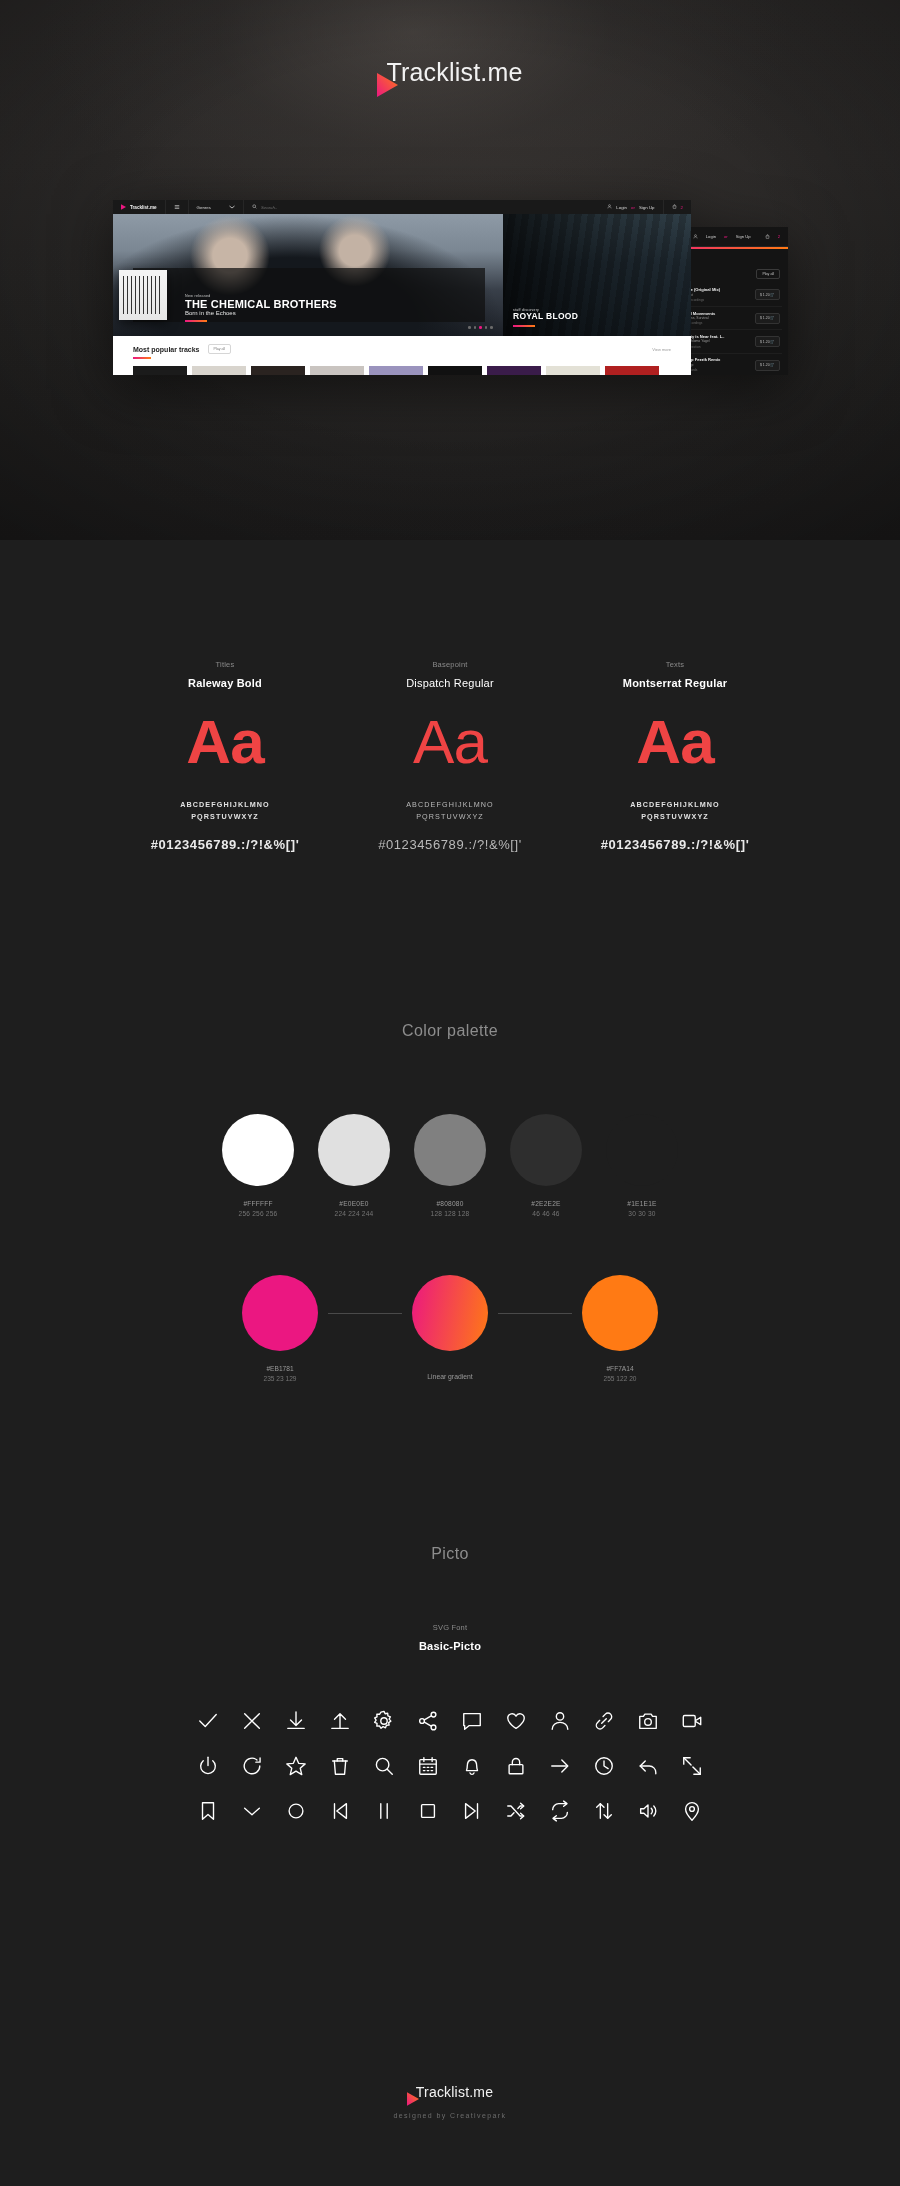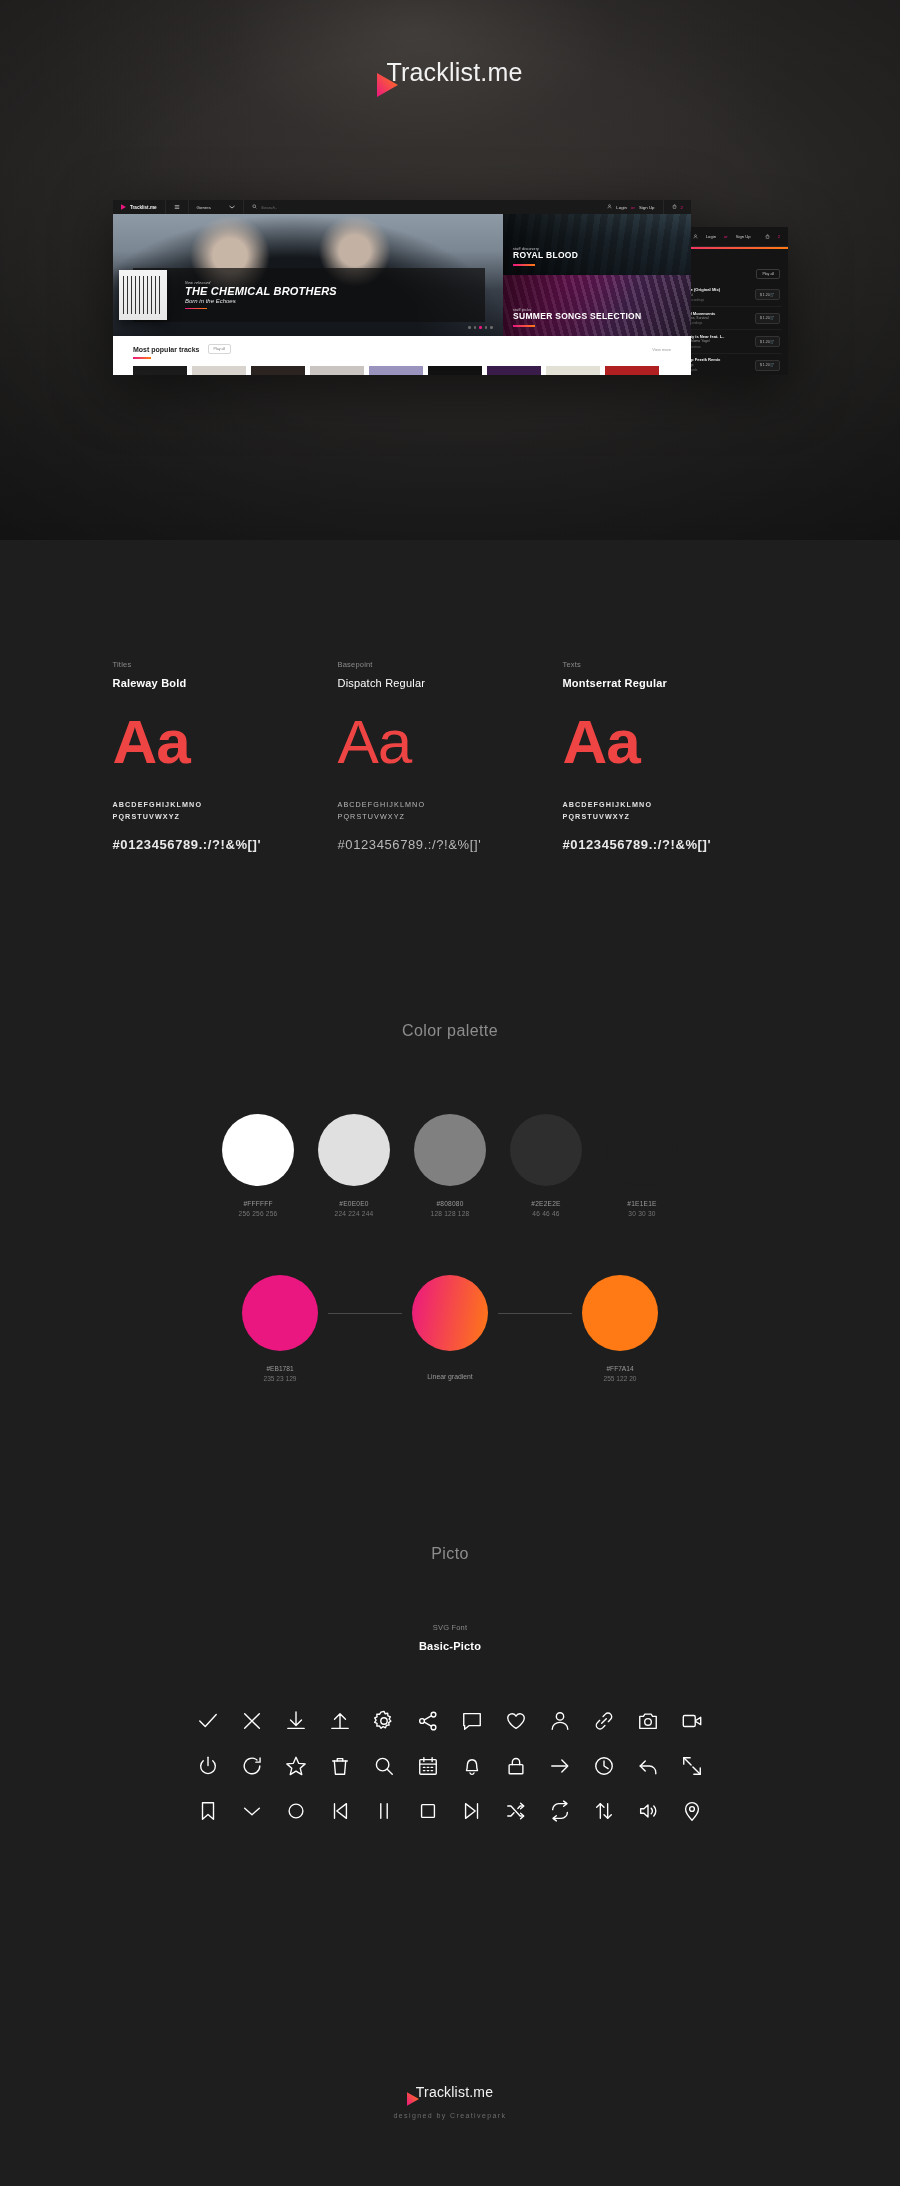--- a/index.html
+++ b/index.html
@@ -110,21 +110,21 @@
   .mf-photo {
     position: absolute; inset: 0;
     background:
       radial-gradient(circle at 30% 34%, #c7b5a6 0 6%, rgba(199,181,166,0) 14%),
       radial-gradient(circle at 62% 30%, #c3b2a4 0 6%, rgba(195,178,164,0) 14%),
       radial-gradient(ellipse at 46% 88%, #14181d 0 42%, rgba(20,24,29,0) 70%),
       linear-gradient(180deg,#8e9aa6 0%, #7b8793 30%, #39404a 62%, #1c2027 100%);
   }
   .mf-banner {
     position: absolute; left: 20px; right: 18px; bottom: 14px; height: 54px;
-    background: rgba(15,15,15,0.72); display: flex; align-items: center; padding-left: 52px; font-style: italic;
+    background: rgba(15,15,15,0.72); display: flex; align-items: flex-end; padding-left: 52px;
   }
   .mf-cover {
     position: absolute; left: -14px; top: 2px; width: 48px; height: 50px;
     background: linear-gradient(180deg,#f4f4f4,#e6e6e6);
     box-shadow: 0 3px 10px rgba(0,0,0,.6);
   }
   .mf-cover .wave {
     position:absolute; inset: 6px 4px; 
     background: repeating-linear-gradient(90deg, #121212 0 1px, transparent 1px 4px);
     opacity:.85;
@@ -161,21 +161,21 @@
   .mf-sec-head .more { margin-left: auto; color: #9b9b9b; font-size: 4px; }
   .mf-underline { width: 18px; height: 1.6px; background: linear-gradient(90deg,#EB1781,#FF7A14); margin: 3px 0 7px 0; }
   .mf-grid { display: flex; gap: 5px; }
   .mf-tile { width: 54px; height: 54px; flex: none; }
 
   
   .sec-title {
     text-align: center; color: #8d8d8d; font-size: 16px; font-weight: 400; letter-spacing: .4px;
   }
   .tf-cols { display: flex; justify-content: center; gap: 0; }
-  .tf-col { width: 225px; text-align: left; }
+  .tf-col { width: 225px; text-align: center; }
   .tf-kind { color: #8a8a8a; font-size: 7.5px; letter-spacing: .2px; }
   .tf-name { color: #fff; font-size: 11px; margin-top: 8px; letter-spacing: .2px; }
   .tf-name.b { font-weight: 700; }
   .tf-aa { color: #ef4444; font-size: 62px; line-height: 1; margin-top: 22px; letter-spacing: -1px; }
   .tf-aa.b { font-weight: 700; }
   .tf-alpha { color: #e2e2e2; font-size: 7.2px; letter-spacing: 1.1px; margin-top: 26px; line-height: 1.65; }
   .tf-alpha.b { font-weight: 700; }
   .tf-glyph { color: #eaeaea; font-size: 13px; letter-spacing: .6px; margin-top: 14px; }
   .tf-glyph.b { font-weight: 700; }
 
@@ -377,29 +377,20 @@
         <div class="mf-heroR">
           <div class="mf-card">
             <div class="bg1"></div>
               <div class="shade"></div>
             <div class="txt">
               <div class="k">staff discovery</div>
               <div class="v">ROYAL BLOOD</div>
               <div class="mf-bar"></div>
             </div>
           </div>
-          <div class="mf-card">
-            <div class="bg2"></div>
-              <div class="shade"></div>
-            <div class="txt">
-              <div class="k">staff picks</div>
-              <div class="v">SUMMER SONGS SELECTION</div>
-              <div class="mf-bar"></div>
-            </div>
-          </div>
         </div>
       </div>
 
       <div class="mf-sec">
         <div class="mf-sec-head">
           <h4>Most popular tracks</h4>
           <div class="pill">Play all</div>
           <div class="more">View more</div>
         </div>
         <div class="mf-underline"></div>

